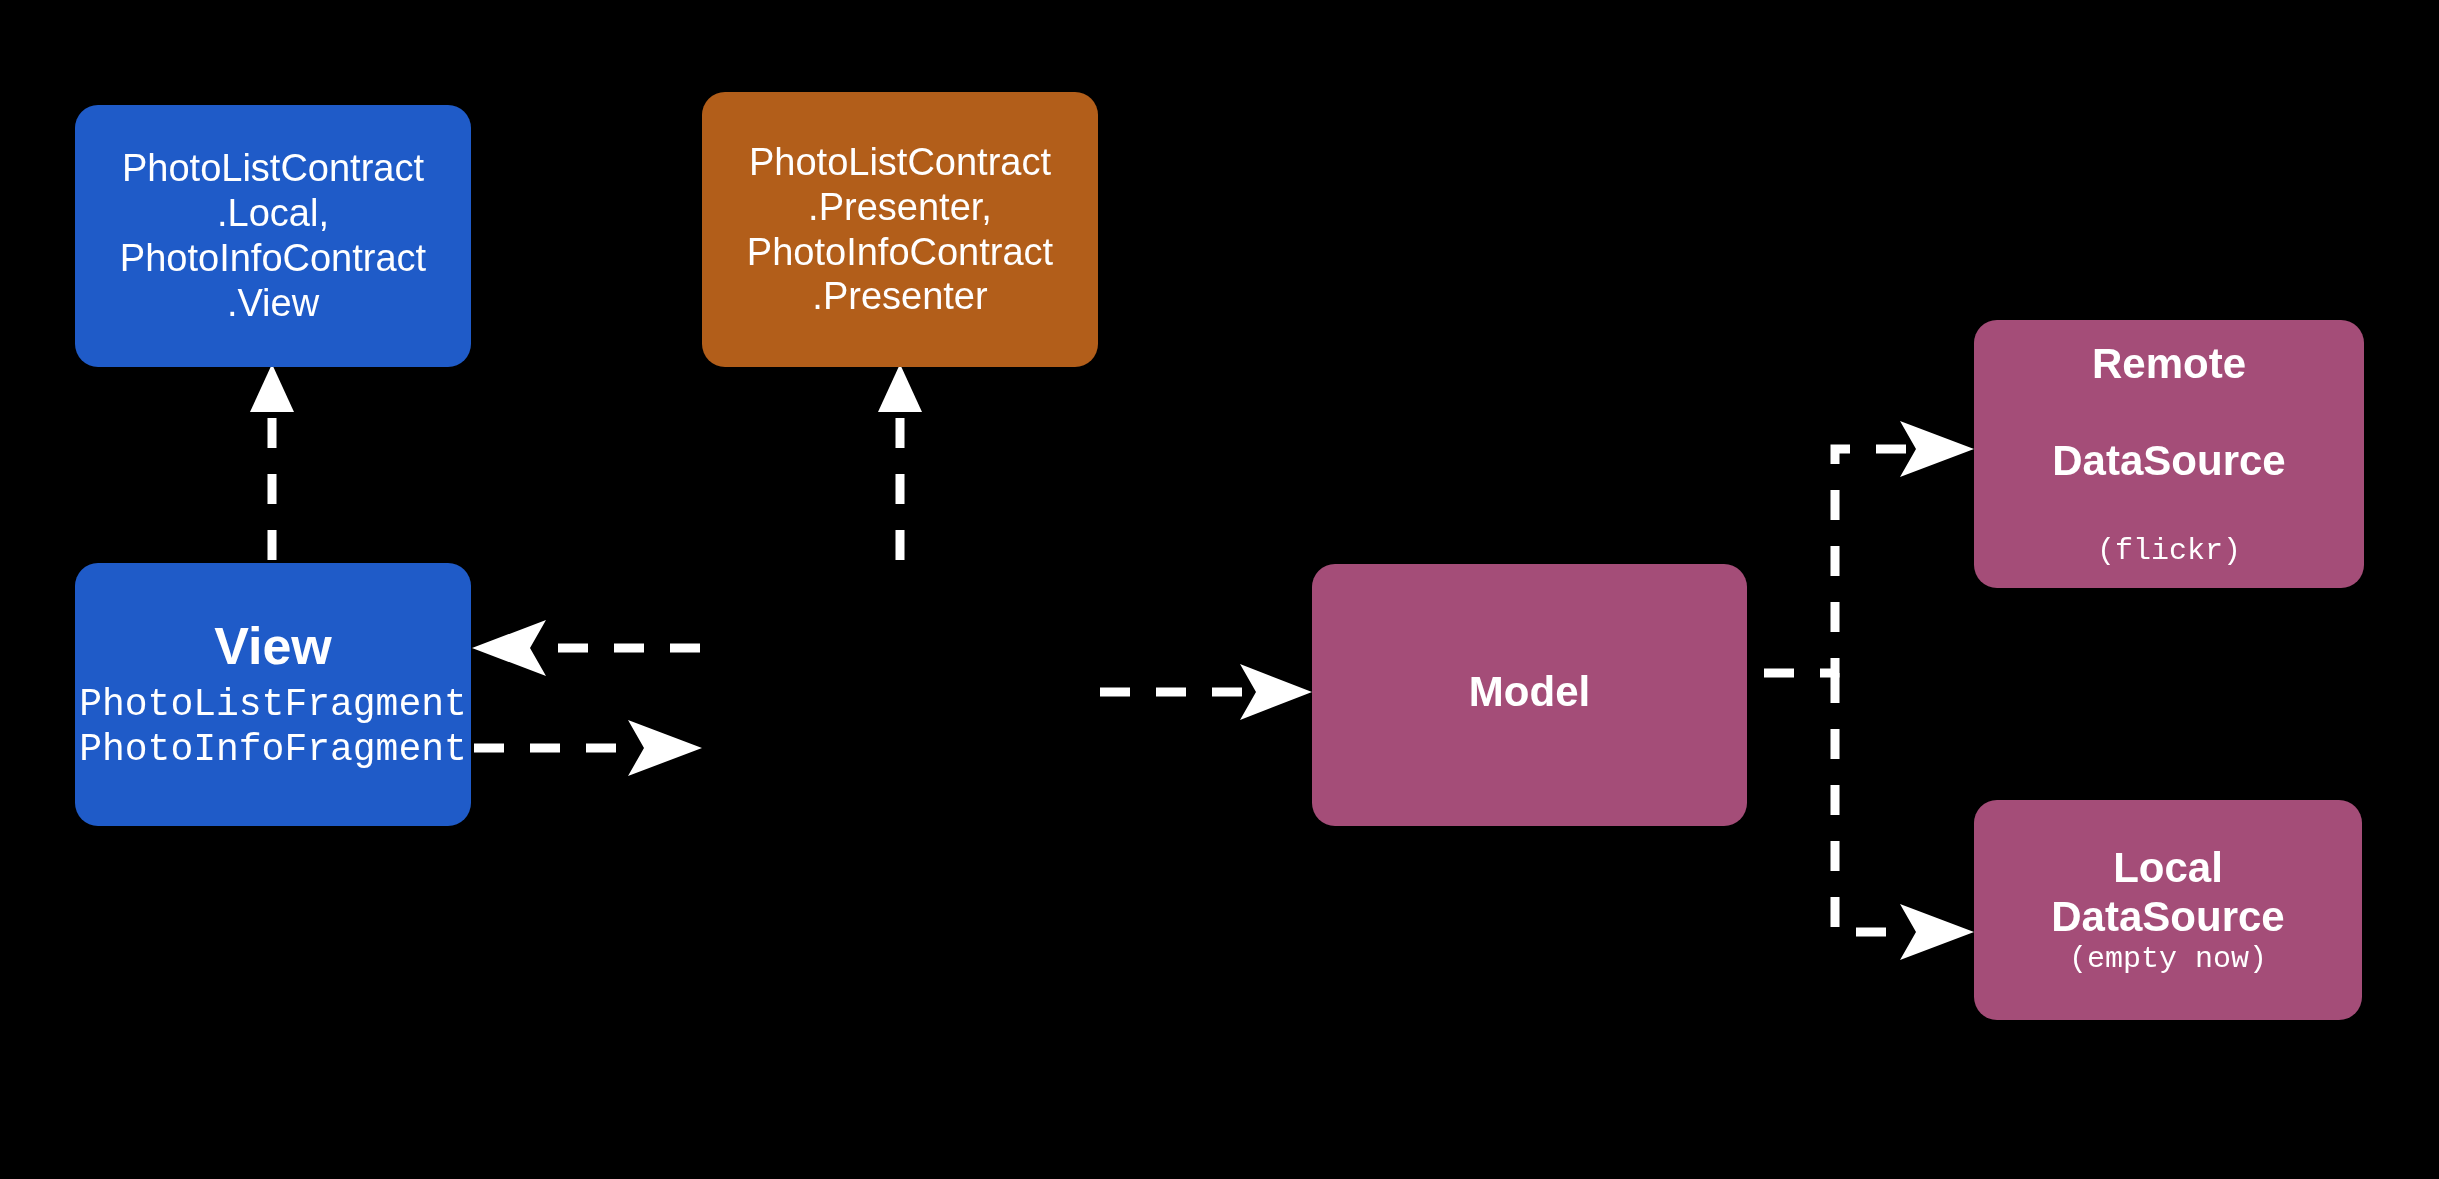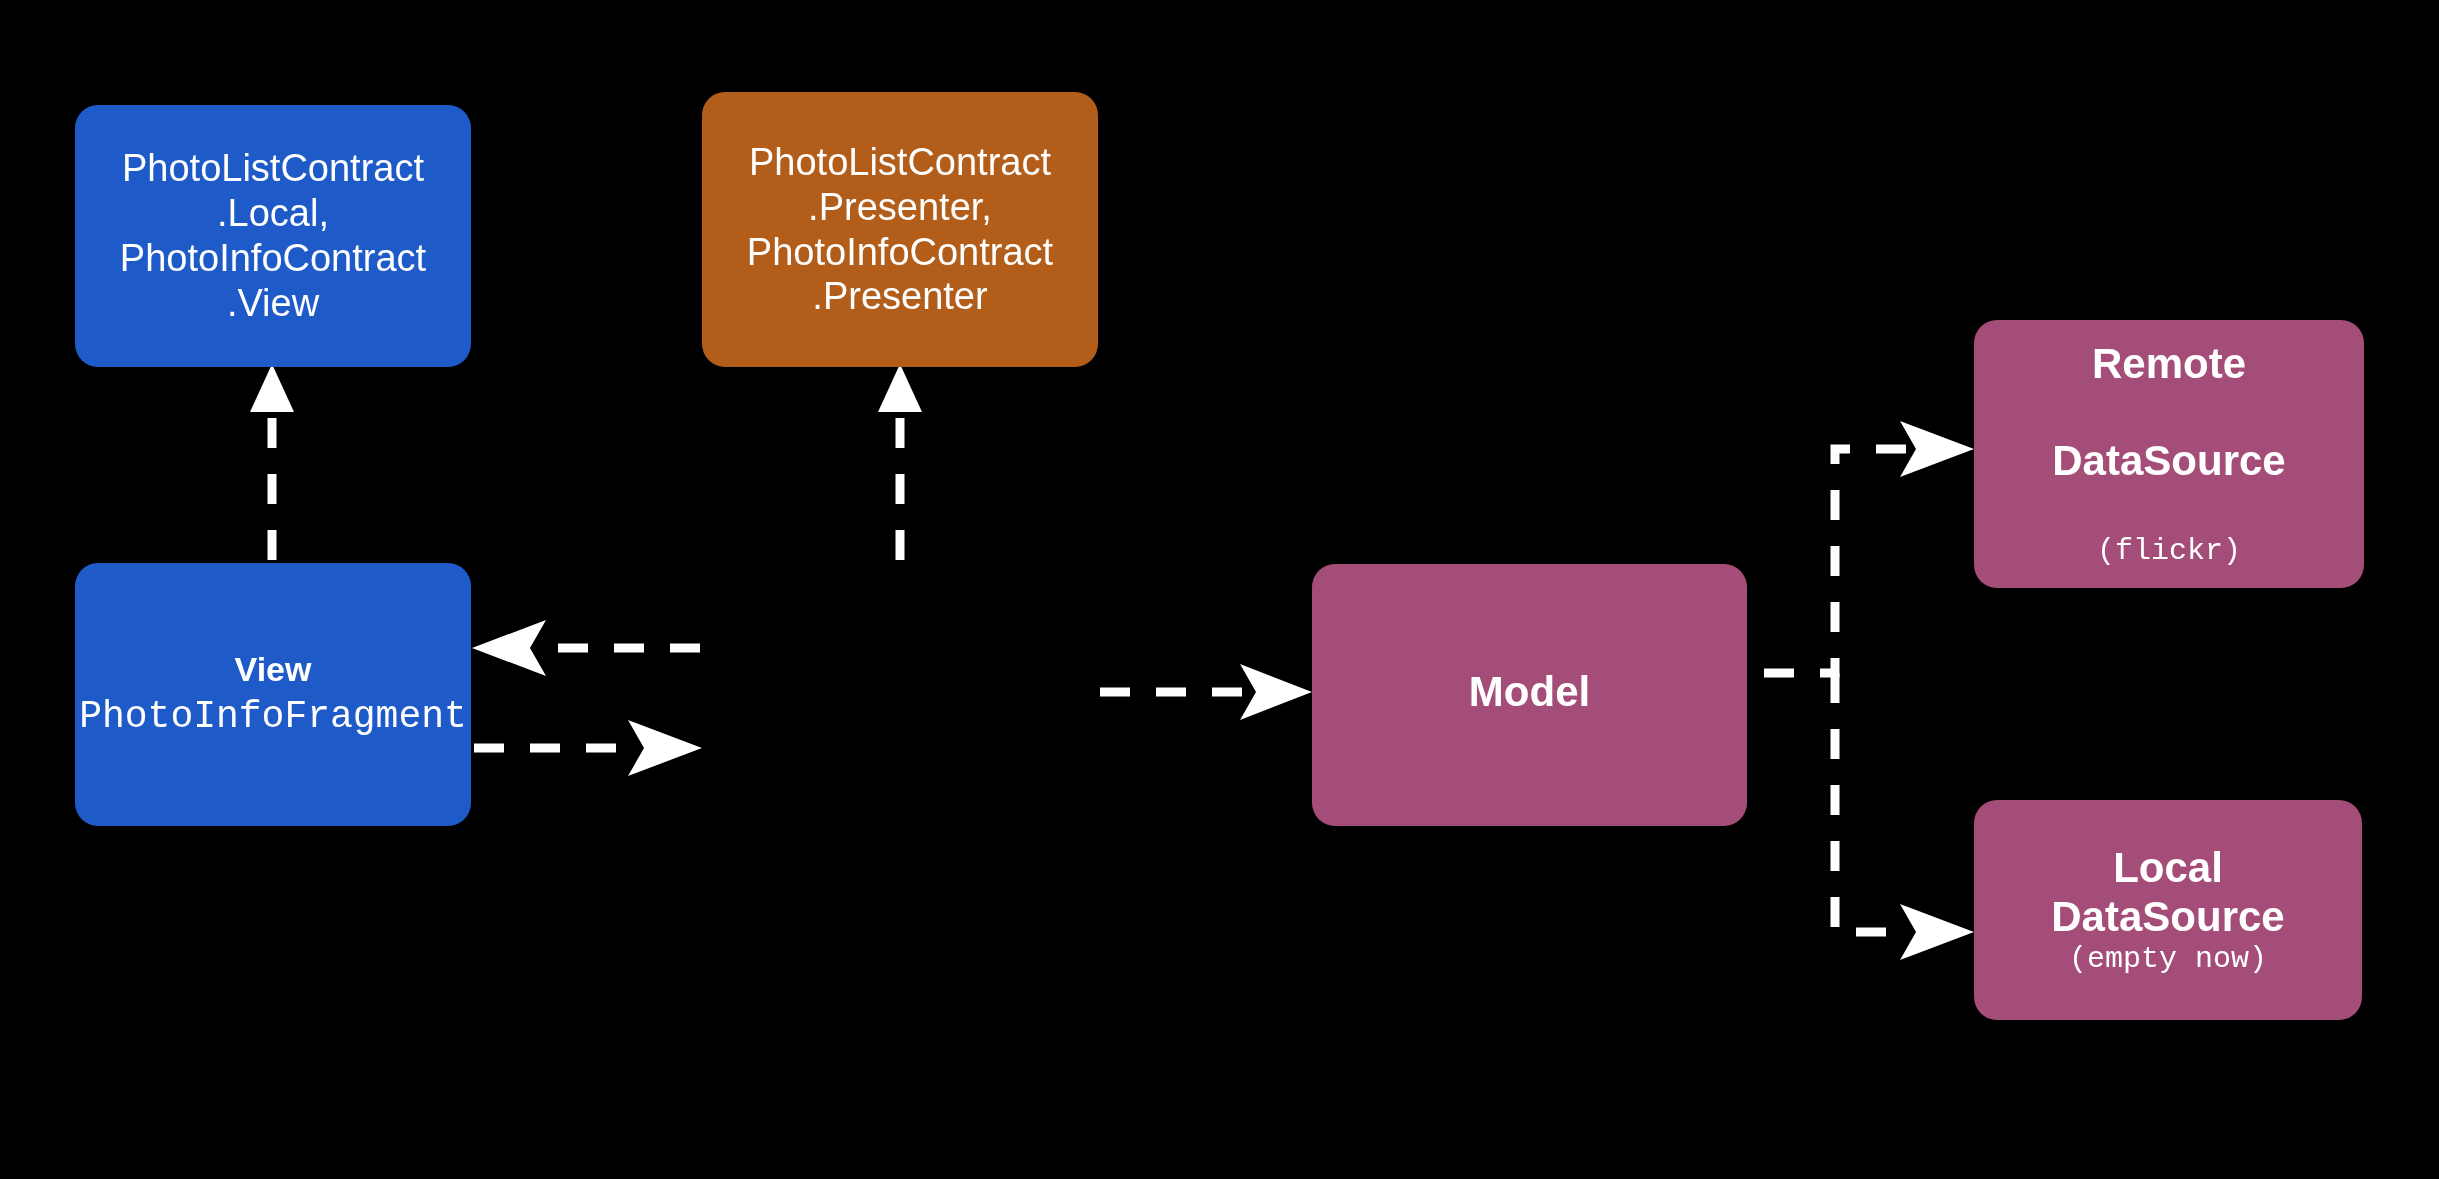--- a/index.html
+++ b/index.html
@@ -50,21 +50,21 @@
   #node-presenter-contract {
     left: 702px; top: 92px;  width: 396px; height: 275px;
     background: #b25e1a;
     font-size: 38px;
   }
   #node-view {
     left: 75px;  top: 563px;  width: 396px; height: 263px;
     background: #1f5bc8;
     font-size: 38px;
   }
-  #node-view .title { font-size: 34px; margin-bottom: 6px; }
+  #node-view .title { font-size: 52px; margin-bottom: 6px; }
 
   #node-presenter {
     left: 702px; top: 562px;  width: 396px; height: 264px;
     background: #b25e1a;
     font-size: 38px;
   }
   #node-presenter .title { font-size: 42px; margin-bottom: 6px; }
 
   #node-model {
     left: 1312px; top: 564px; width: 435px; height: 262px;
@@ -156,20 +156,21 @@
 
   <div class="node" id="node-presenter-contract">
     <div class="plain-line">PhotoListContract</div>
     <div class="plain-line">.Presenter,</div>
     <div class="plain-line">PhotoInfoContract</div>
     <div class="plain-line">.Presenter</div>
   </div>
 
   <div class="node" id="node-view">
     <div class="title">View</div>
+    <div class="sub">PhotoListFragment</div>
     <div class="sub">PhotoInfoFragment</div>
   </div>
 
 
   <div class="node" id="node-model">
     <div class="title">Model</div>
   </div>
 
   <div class="node" id="node-remote">
     <div class="title">Remote</div>

